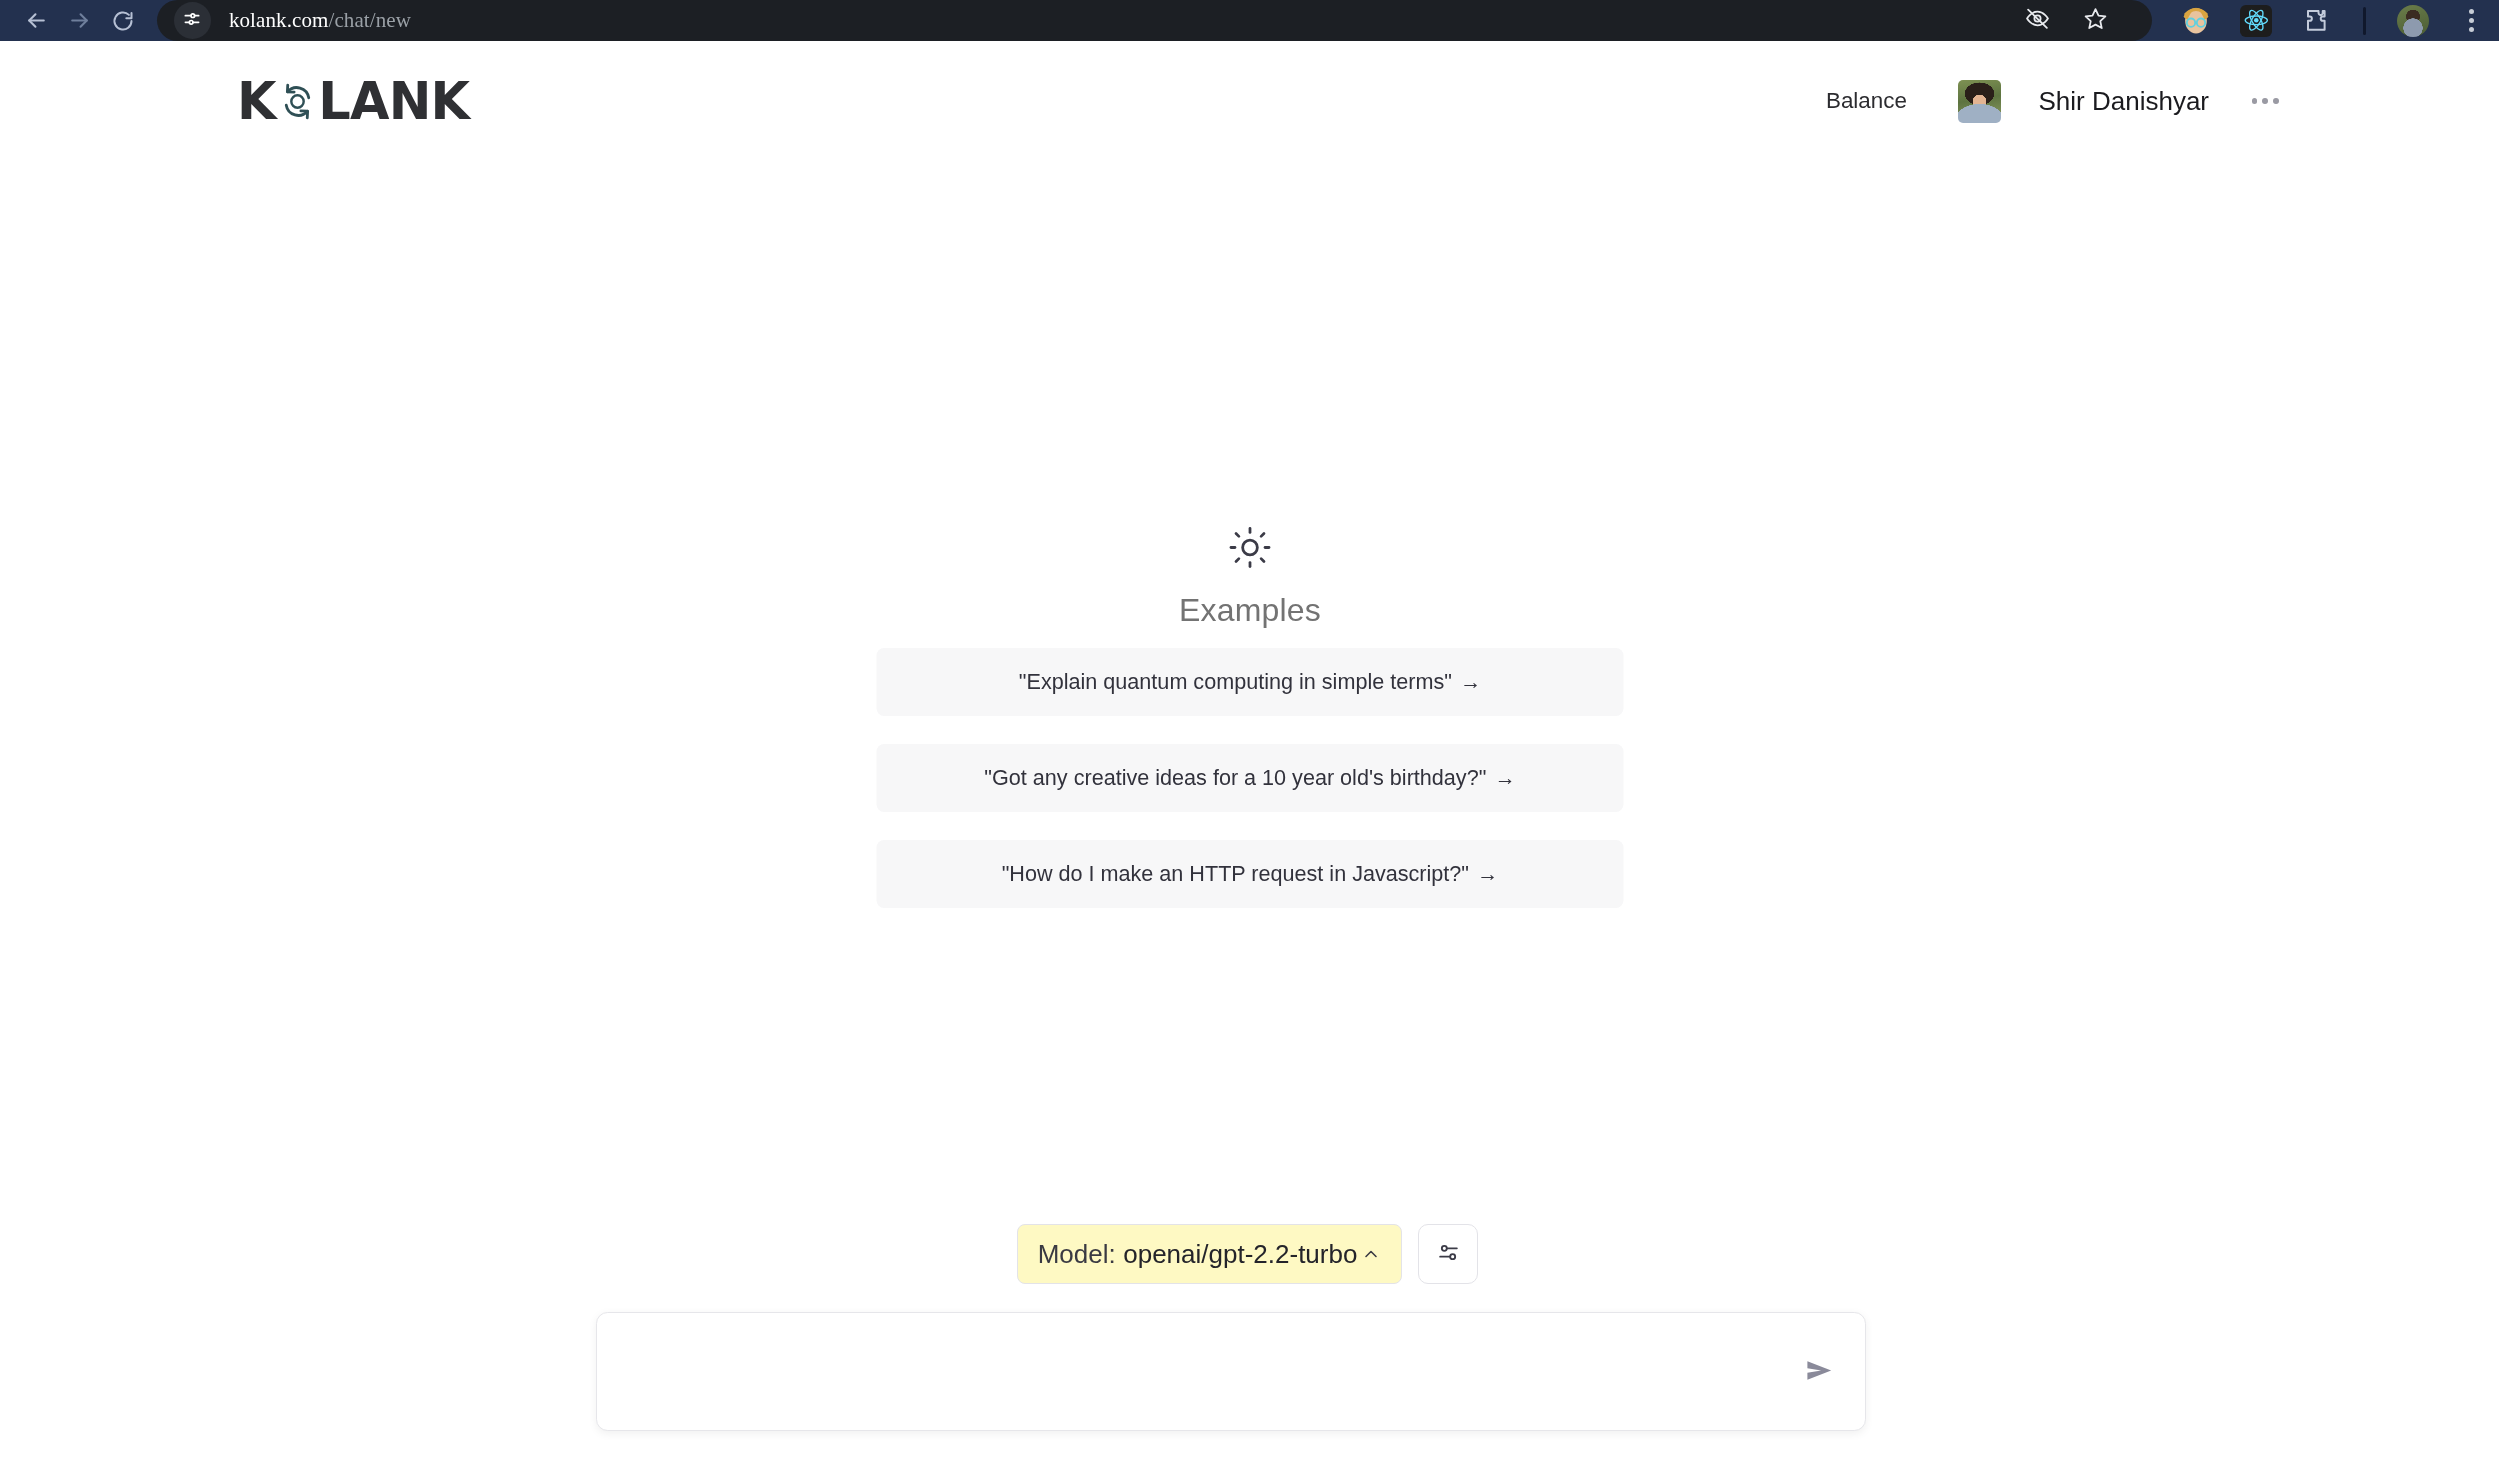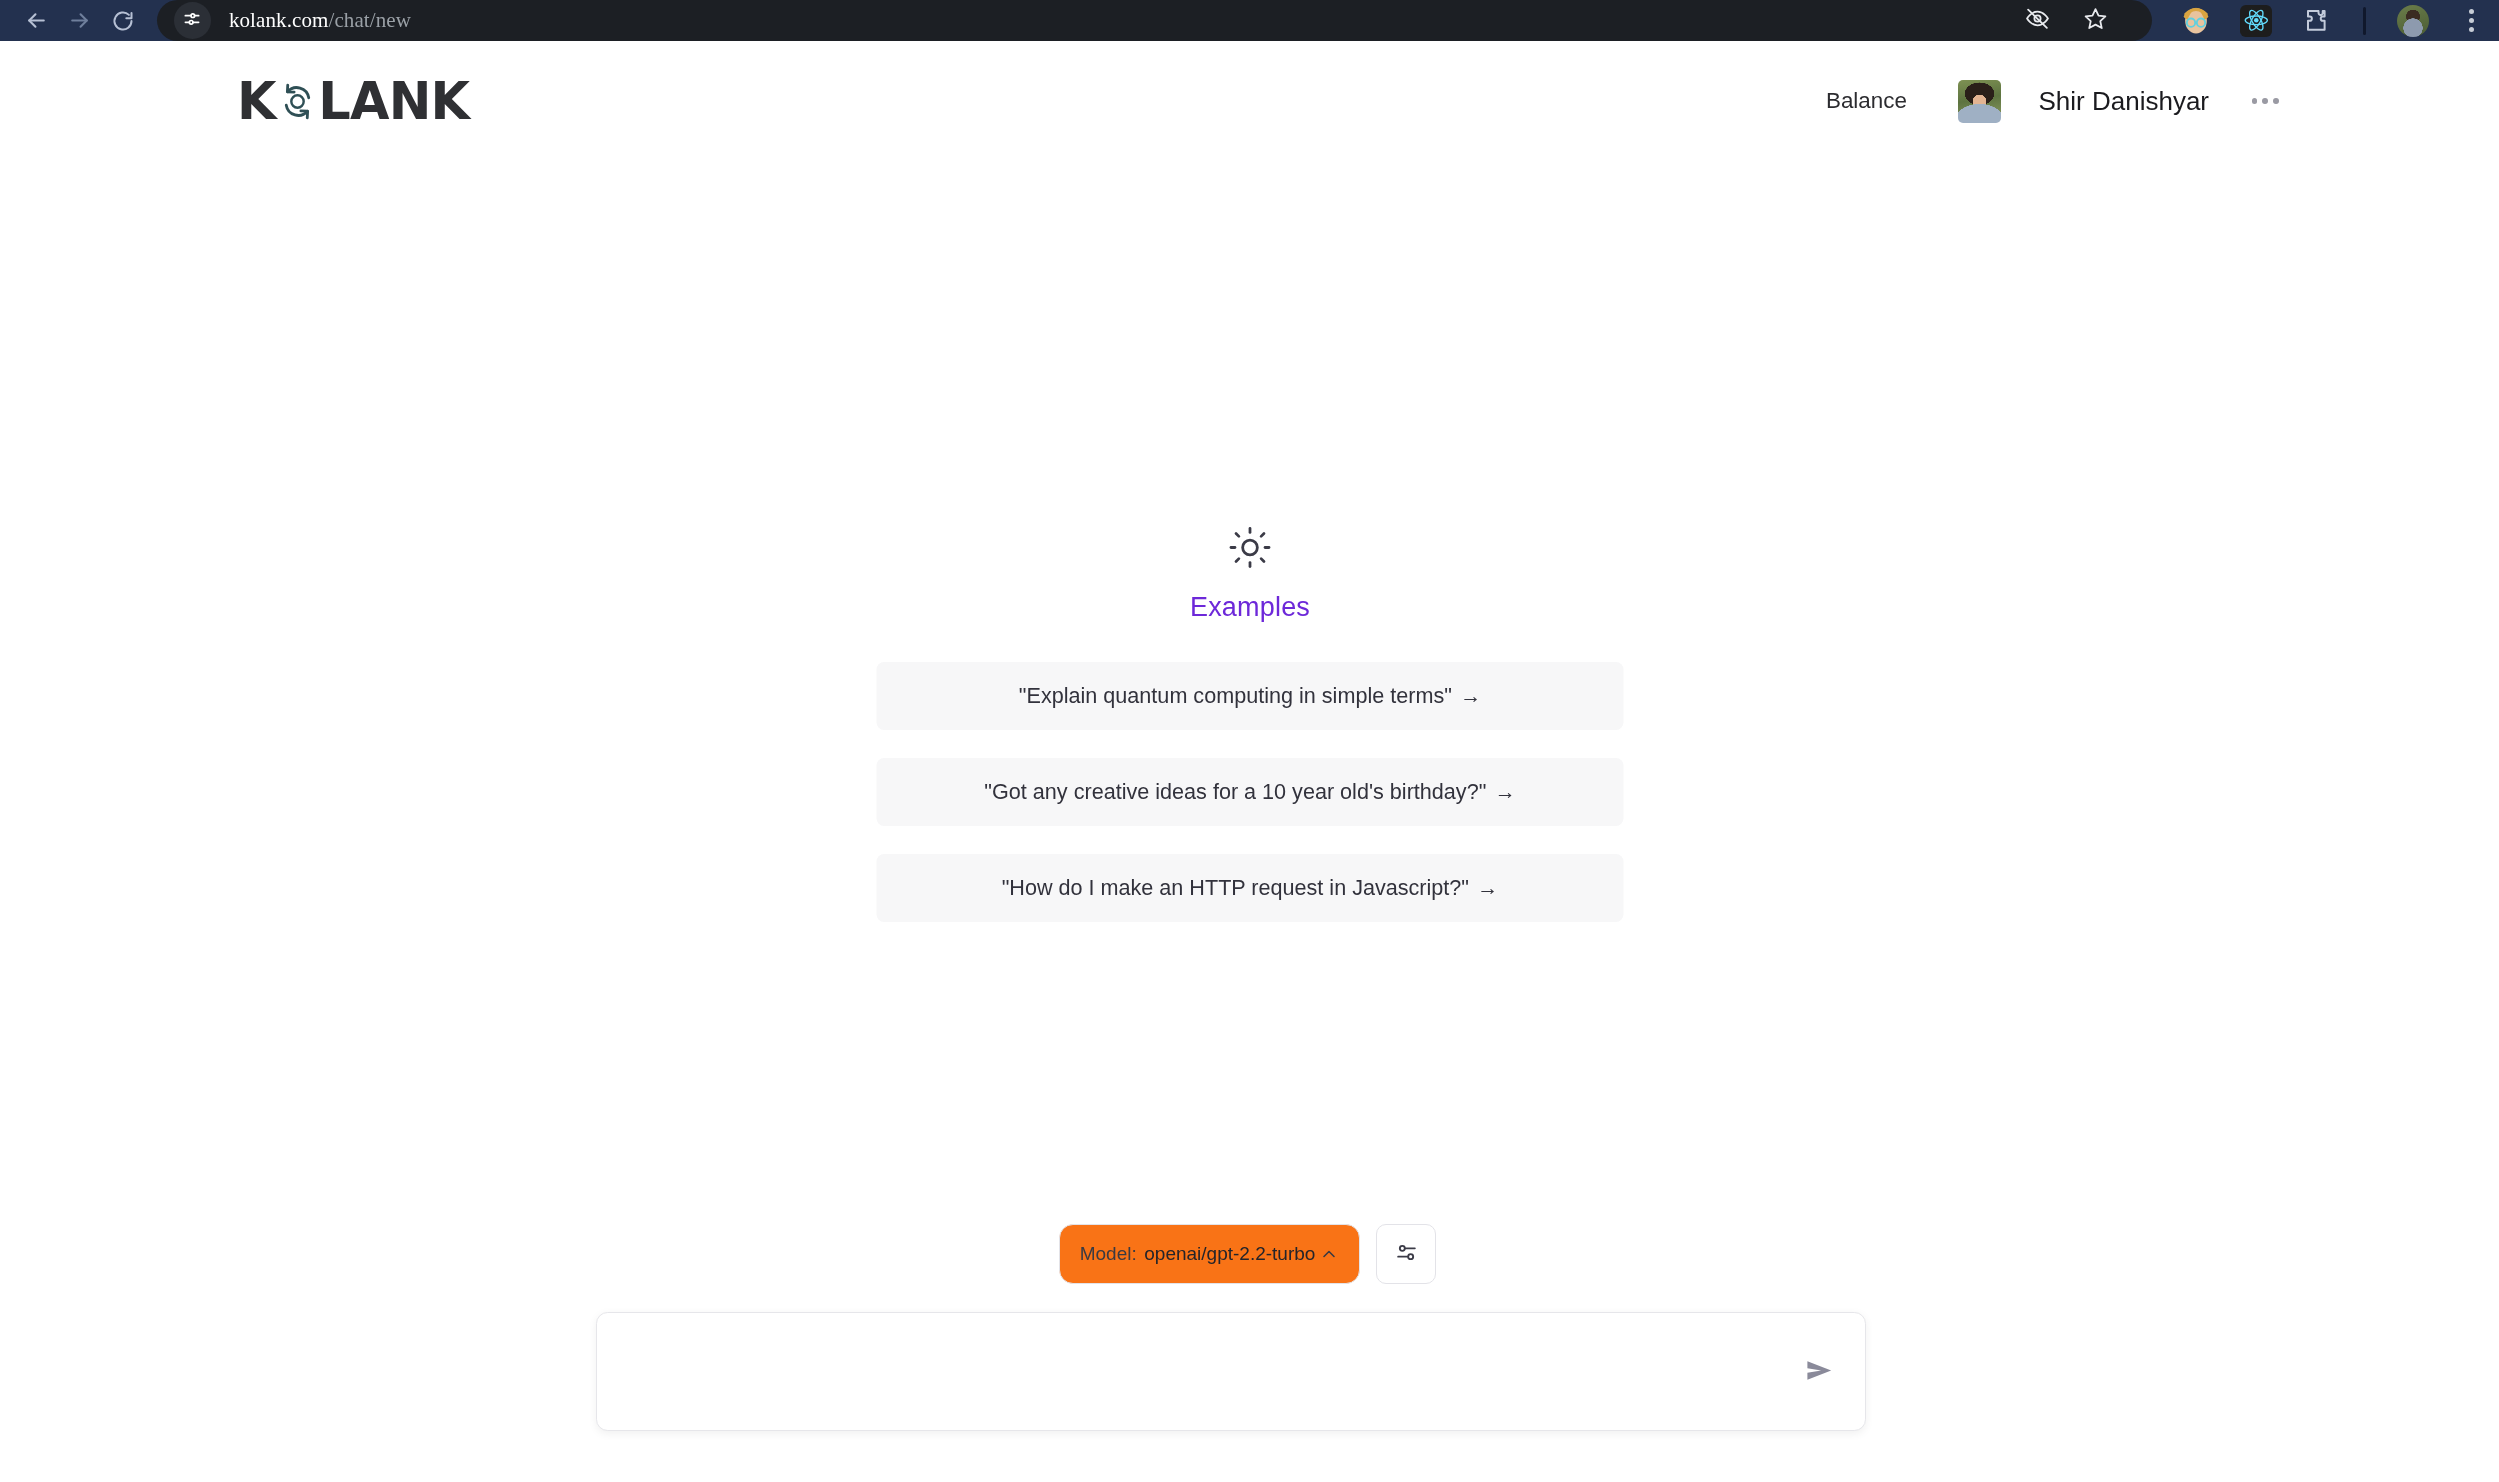--- a/index.html
+++ b/index.html
@@ -251,23 +251,23 @@
     top: 365px;
     left: 50%;
     transform: translateX(-50%);
     width: 747px;
     display: flex;
     flex-direction: column;
     align-items: center;
   }
   .sun-wrap { margin-bottom: 20px; }
   .examples-title {
-    font-size: 27px;
-    color: #6d28d9;
-    margin-bottom: 39px;
+    font-size: 32px;
+    color: #737373;
+    margin-bottom: 19px;
     letter-spacing: 0.2px;
   }
   .example-card {
     width: 747px;
     height: 68px;
     background: #f7f7f8;
     border-radius: 7.5px;
     display: flex;
     align-items: center;
     justify-content: center;
@@ -292,26 +292,26 @@
   .model-row {
     display: flex;
     align-items: center;
     gap: 16.6px;
     margin-bottom: 28px;
     margin-left: -5px;
   }
   .model-select {
     height: 60px;
     border: 1.7px solid #e3e3e8;
-    border-radius: 14px;
-    background: #f97316;
+    border-radius: 8px;
+    background: #fef9c3;
     display: flex;
     align-items: center;
     padding: 0 20px;
-    font-size: 19px;
+    font-size: 26px;
     color: #24242a;
     cursor: pointer;
     white-space: nowrap;
   }
   .model-label { color: #3a3a42; margin-right: 7.5px; }
   .chev-up { margin-left: 3.3px; display: flex; align-items: center; }
   .settings-btn {
     width: 60px; height: 60px;
     border: 1.7px solid #e3e3e8;
     border-radius: 10px;

